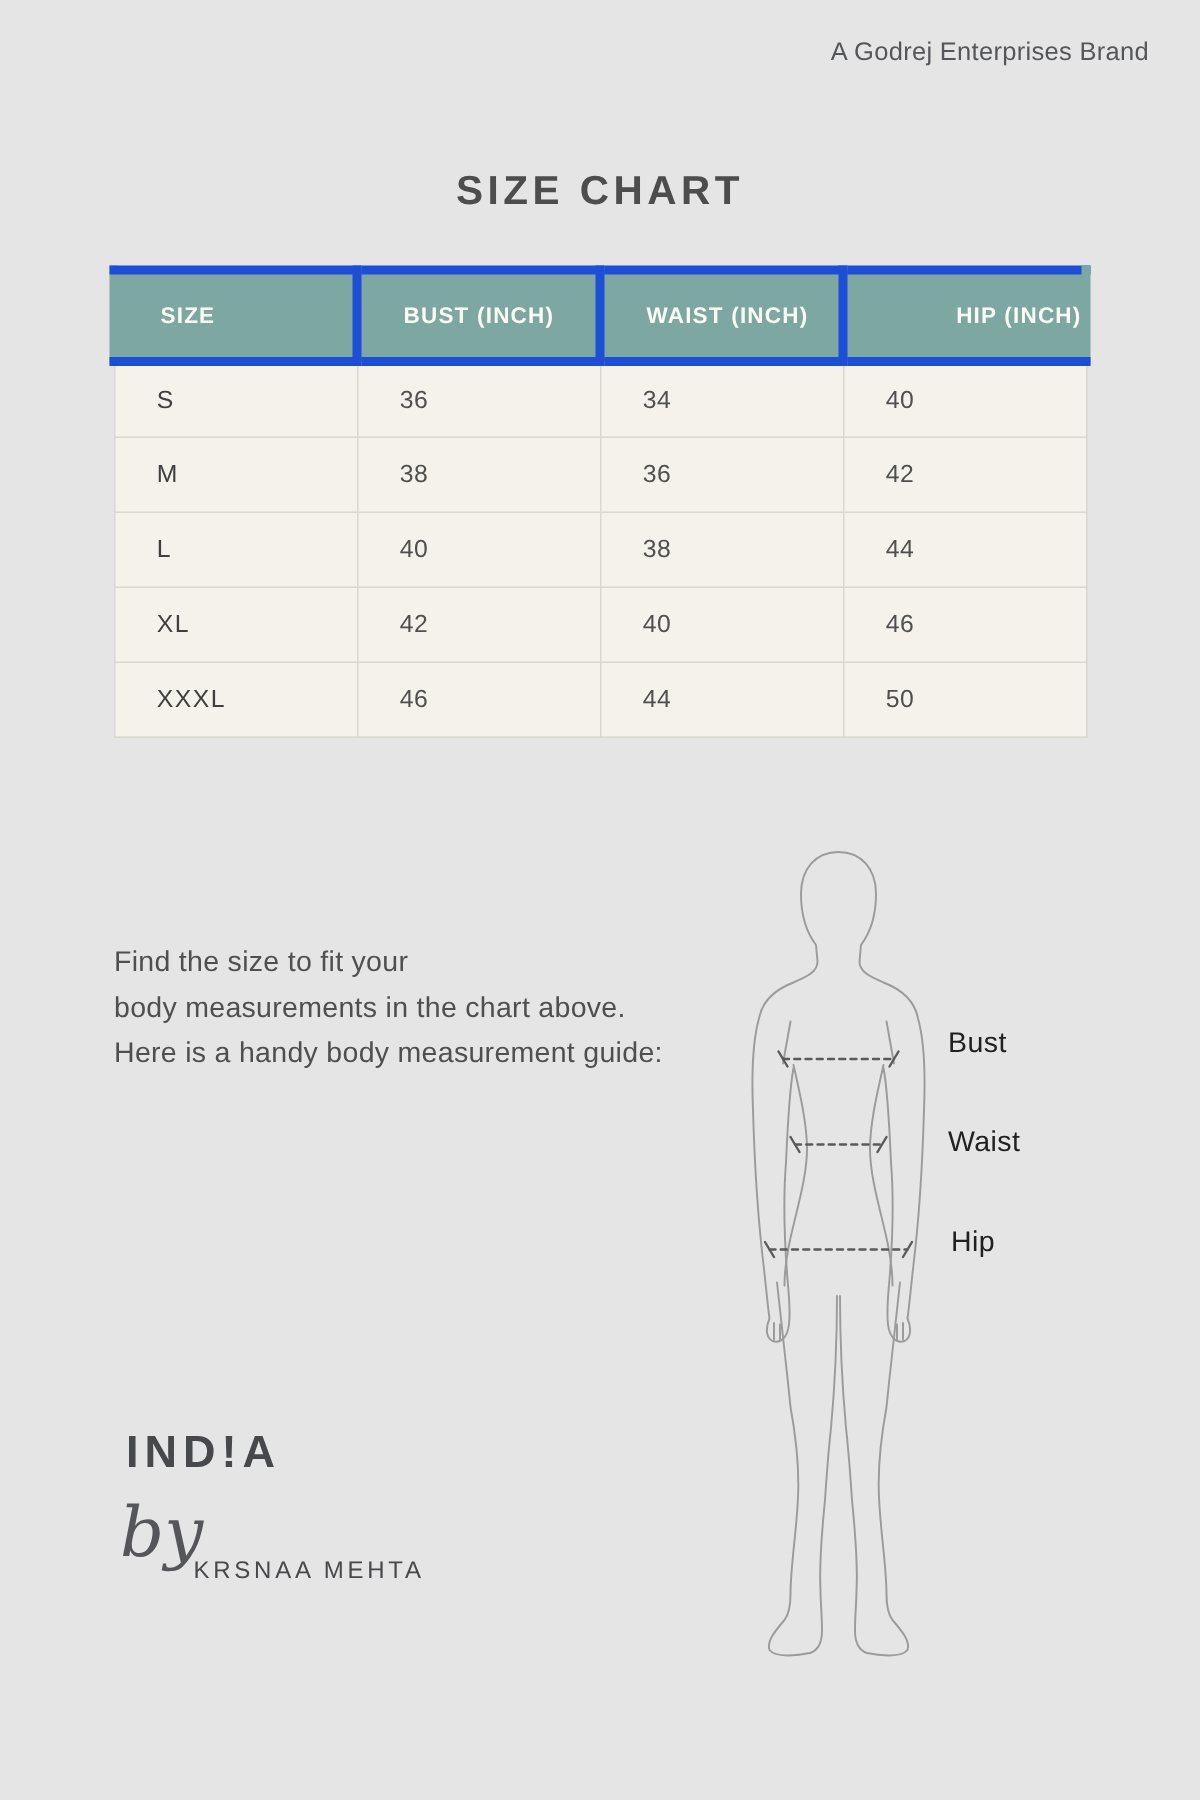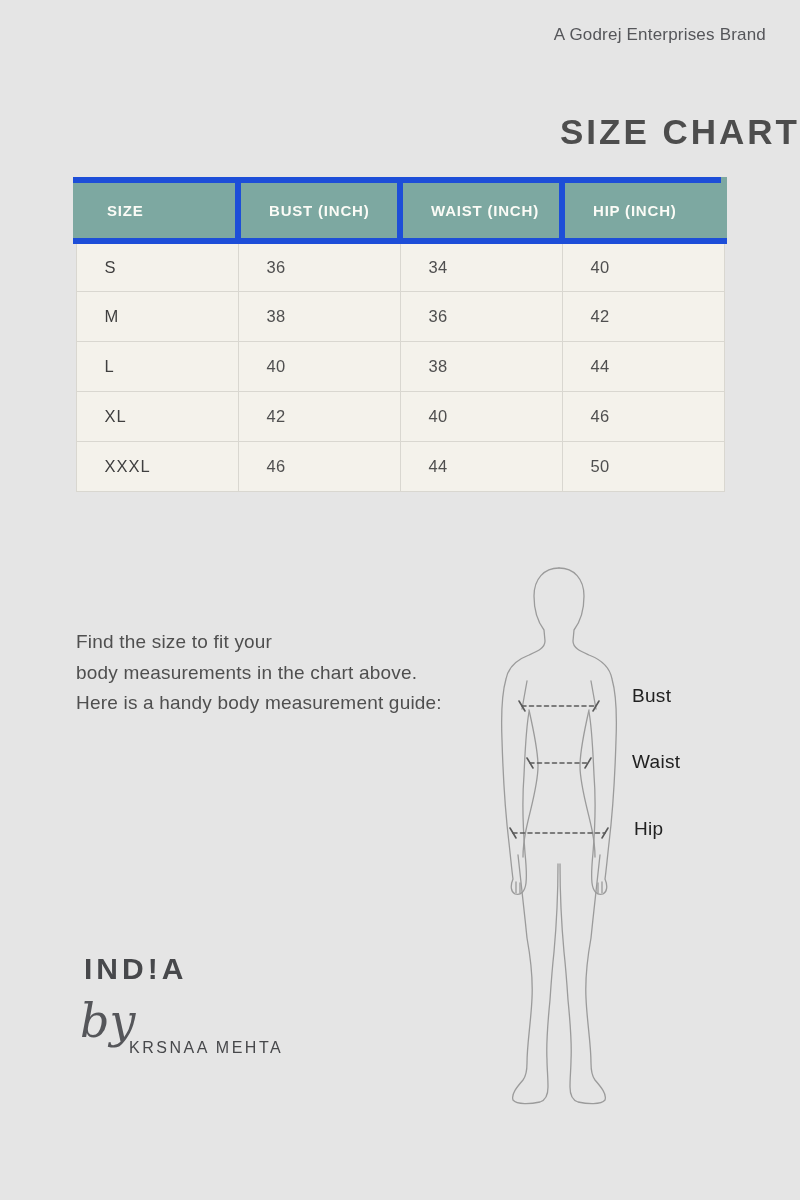--- a/index.html
+++ b/index.html
@@ -8,35 +8,35 @@
   .page {
     position:relative; width:800px; height:1200px; background:#e5e5e5;
     overflow:hidden; margin:0 auto;
   }
   .brand-line {
     position:absolute; top:25px; right:34px;
     font-size:17px; font-weight:500; color:#55565a; letter-spacing:0.2px;
   }
   .page-title {
     position:absolute; top:112px; left:0; width:100%;
-    text-align:right; font-size:35px; font-weight:600;
+    text-align:center; font-size:27px; font-weight:600;
     letter-spacing:3px; color:#4d4d4d;
   }
   .size-table {
     position:absolute; top:177px; left:73px; width:654px;
     border-collapse:collapse; table-layout:fixed;
   }
   .size-table th {
     background:#7DA8A1; color:#FBFBF6;
     height:61px; font-size:15px; font-weight:700; letter-spacing:0.8px;
     text-align:left; padding-left:28px; vertical-align:middle;
     border:6px solid #1d4ed8;
   }
   .size-table thead tr th:first-child { border-left-color:#7DA8A1; }
-  .size-table thead tr th:last-child  { border-right-color:#7DA8A1; }
+  .size-table thead tr th:last-child  { border-right-color:#7DA8A1;text-align:right; }
   .size-table td {
     background:#F4F2EB; color:#4f4f4f;
     height:50px; font-size:16.5px; letter-spacing:0.3px;
     text-align:left; padding-left:28px; vertical-align:middle;
     border:1px solid #D9D7D0;
   }
   .size-table td.size-cell { font-weight:500; color:#3f3f3f; letter-spacing:1px; }
   .measure-heading {
     position:absolute; top:583px; left:76px;
     font-size:25px; font-weight:700; color:#424242; letter-spacing:0.2px;

